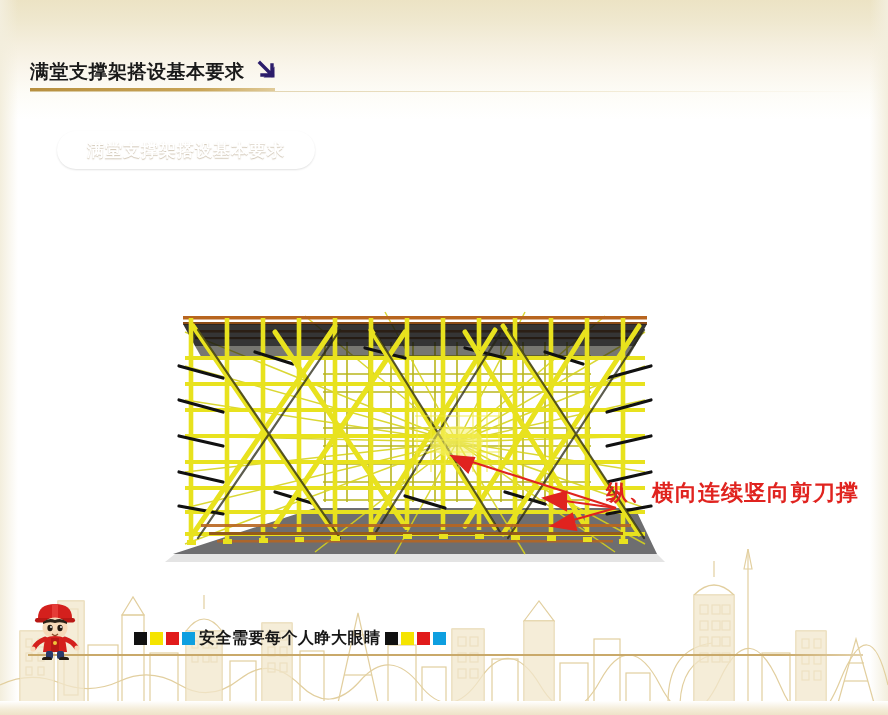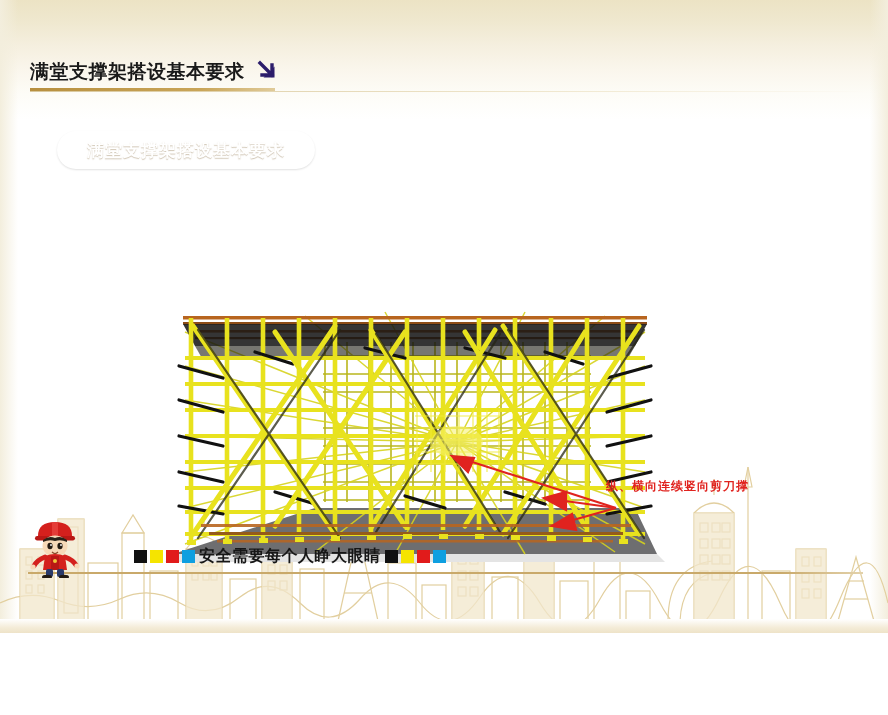--- a/index.html
+++ b/index.html
@@ -4,21 +4,21 @@
 <style>
   * { margin:0; padding:0; box-sizing:border-box; }
   html, body {
     width:888px; height:715px;
     font-family:"Liberation Sans","DejaVu Sans",sans-serif;
     background:#ffffff;
     overflow:hidden;
   }
   #slide {
     position:relative;
-    width:888px; height:633px;
+    width:888px; height:715px;
     background:#ffffff;
     overflow:hidden;
   }
 
   
   .top-wash {
     position:absolute; left:0; top:0; width:888px; height:120px;
     background:linear-gradient(to bottom,
       #ece3c4 0%, #efe8cf 18%, #f5efdf 38%, #faf6ec 58%, #fdfcf7 78%, #ffffff 100%);
     z-index:1;
@@ -76,21 +76,21 @@
 
   
   .scaffold-wrap {
     position:absolute; left:165px; top:296px; width:500px; height:290px; z-index:4;
   }
   .scaffold-wrap svg { display:block; width:100%; height:100%; }
 
   
   .annotation {
     position:absolute; left:606px; top:478px; z-index:8;
-    font-size:12px; font-weight:bold; color:#e0231f;
+    font-size:22px; font-weight:bold; color:#e0231f;
     white-space:nowrap; letter-spacing:1px;
     font-family:"DejaVu Sans","Liberation Sans",sans-serif;
   }
   .arrows-svg { position:absolute; left:430px; top:448px; width:190px; height:90px; z-index:8; }
 
   
   .skyline { position:absolute; left:0; bottom:0; width:888px; height:180px; z-index:2; }
   .skyline svg { display:block; width:100%; height:100%; }
   .skyline-rule {
     position:absolute; left:28px; bottom:59px; width:835px; height:2px; z-index:3;

